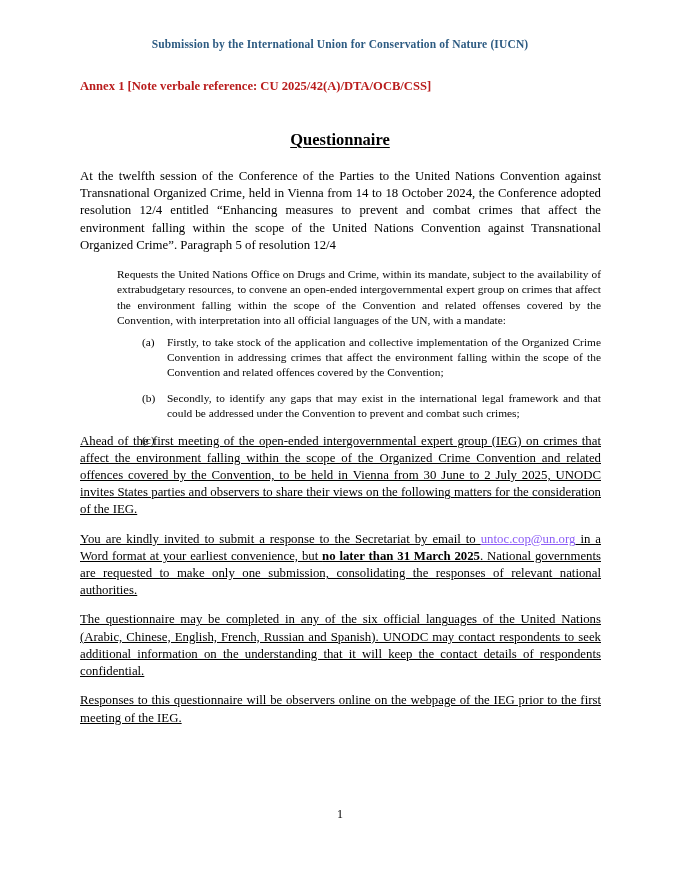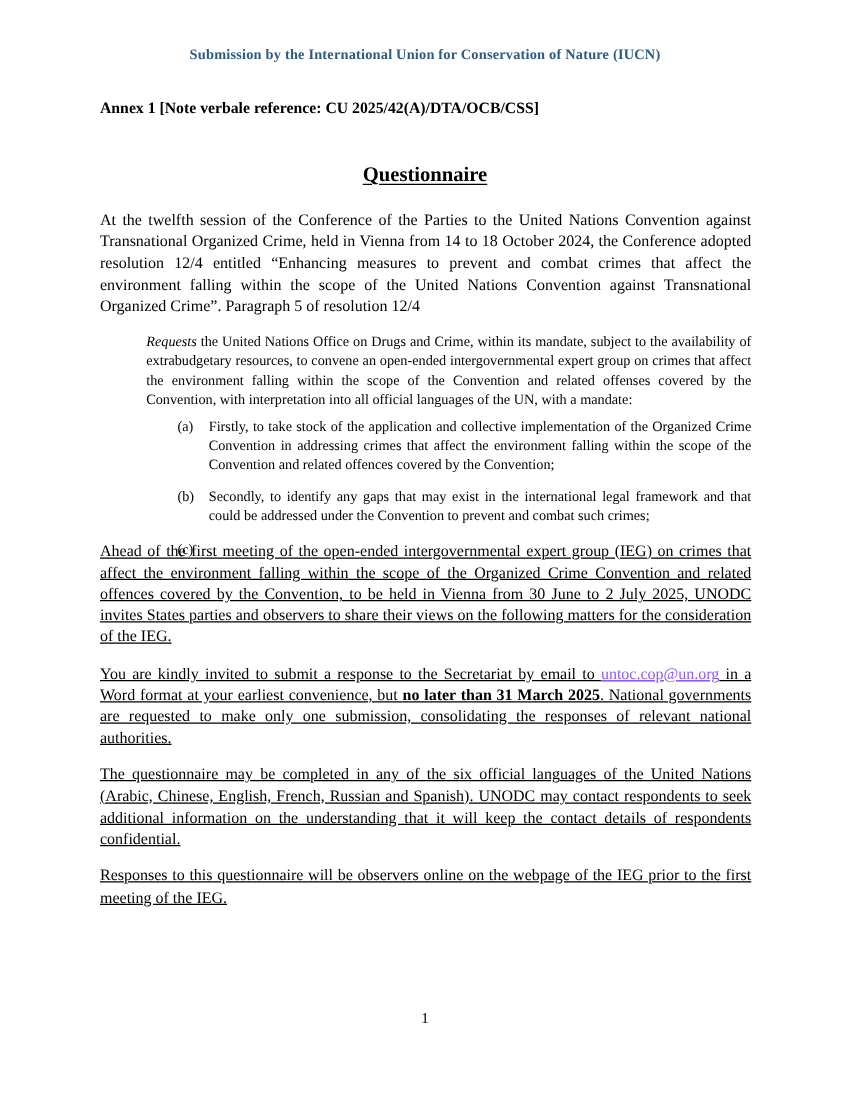--- a/index.html
+++ b/index.html
@@ -33,21 +33,21 @@
     color: #2d5b82;
     letter-spacing: 0.15px;
   }
   .annex-line {
     position: absolute;
     top: 79px;
     left: 80px;
     width: 520px;
     font-size: 12.6px;
     font-weight: bold;
-    color: #000000;
+    color: #b91c1c;
   }
   .title {
     position: absolute;
     top: 130px;
     left: 80px;
     width: 520px;
     text-align: center;
     font-size: 16.5px;
     font-weight: bold;
   }
@@ -73,21 +73,20 @@
     text-decoration: underline;
   }
   .requests-block {
     margin: 0 0 6px 37px;
     width: 484px;
     font-size: 11.4px;
     line-height: 15.4px;
     text-align: justify;
   }
   .requests-block .lead {
-    font-style: italic;
   }
   ol.letters {
     list-style: none;
     margin: 0 0 10px 0;
     padding: 0;
   }
   ol.letters li {
     position: relative;
     margin: 0 0 11px 0;
     padding-left: 25px;

